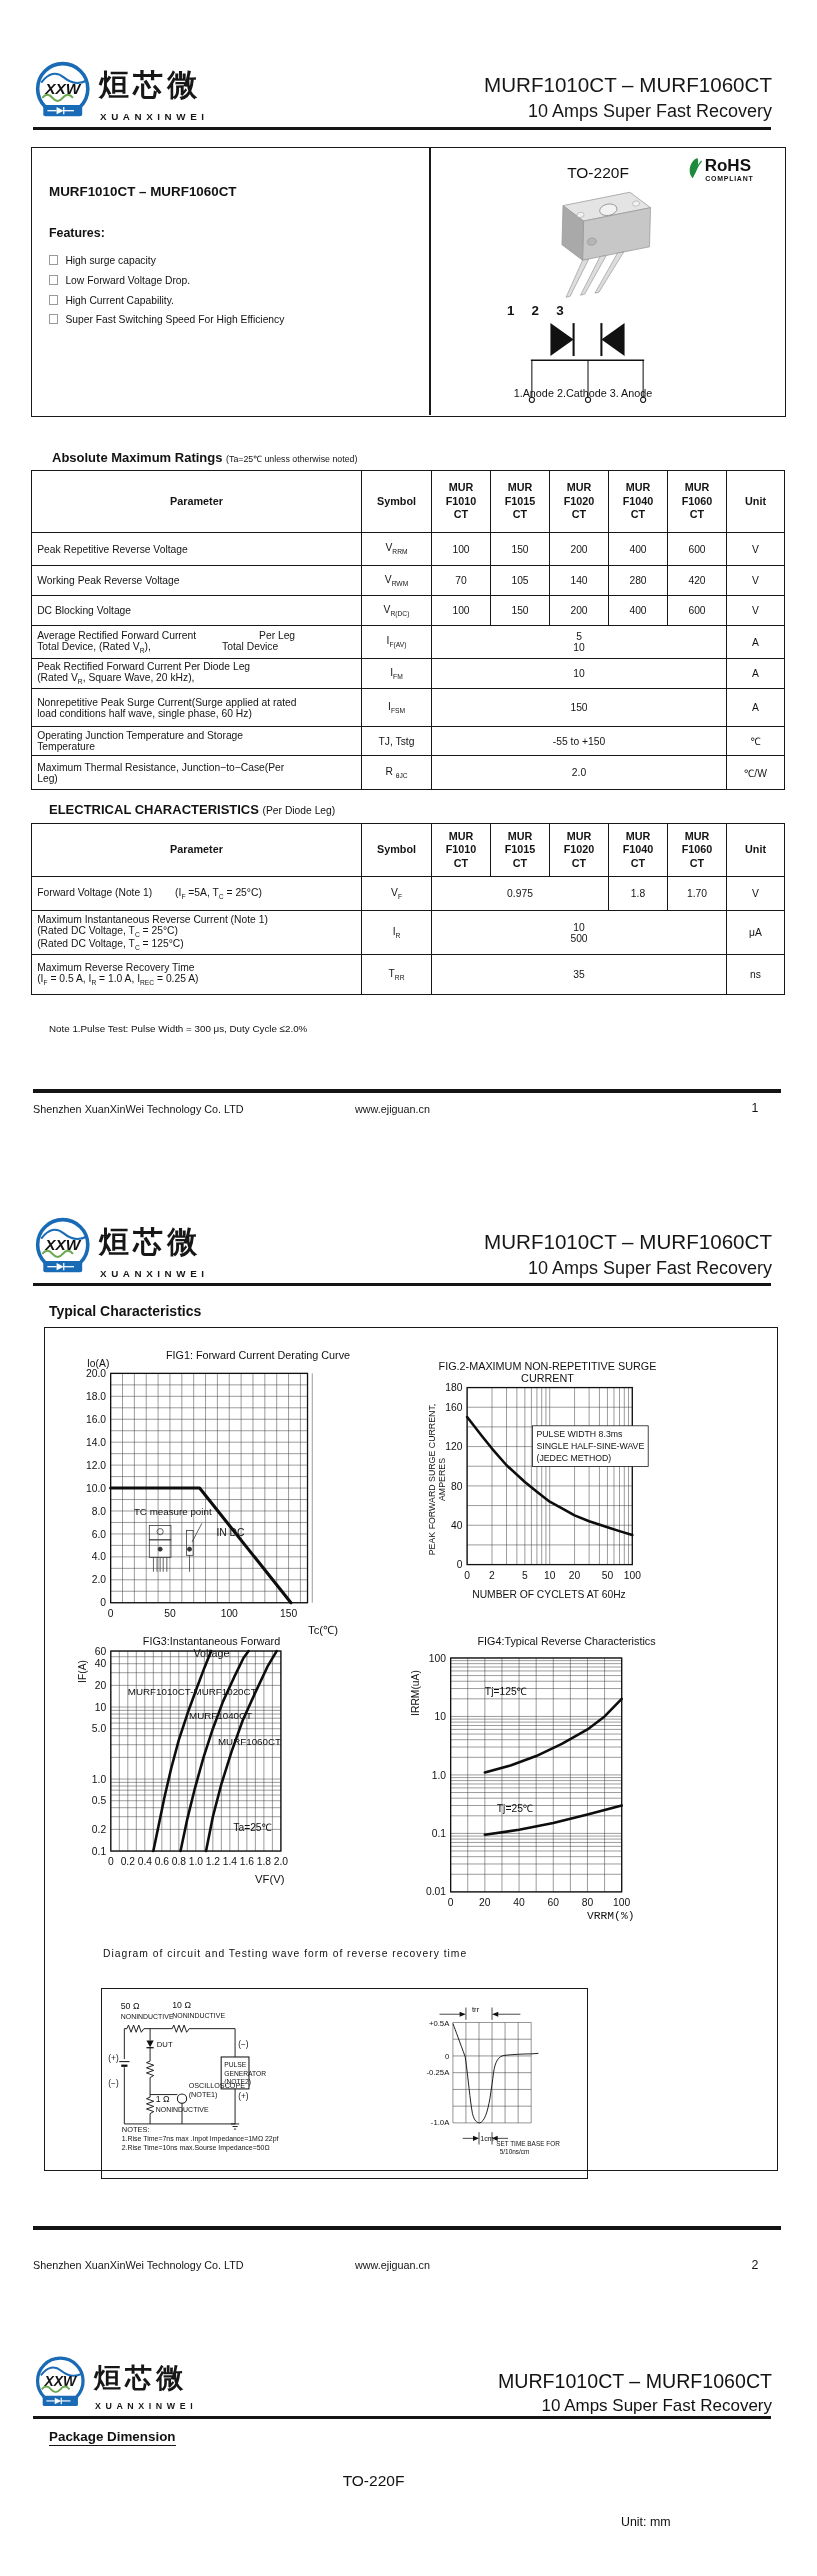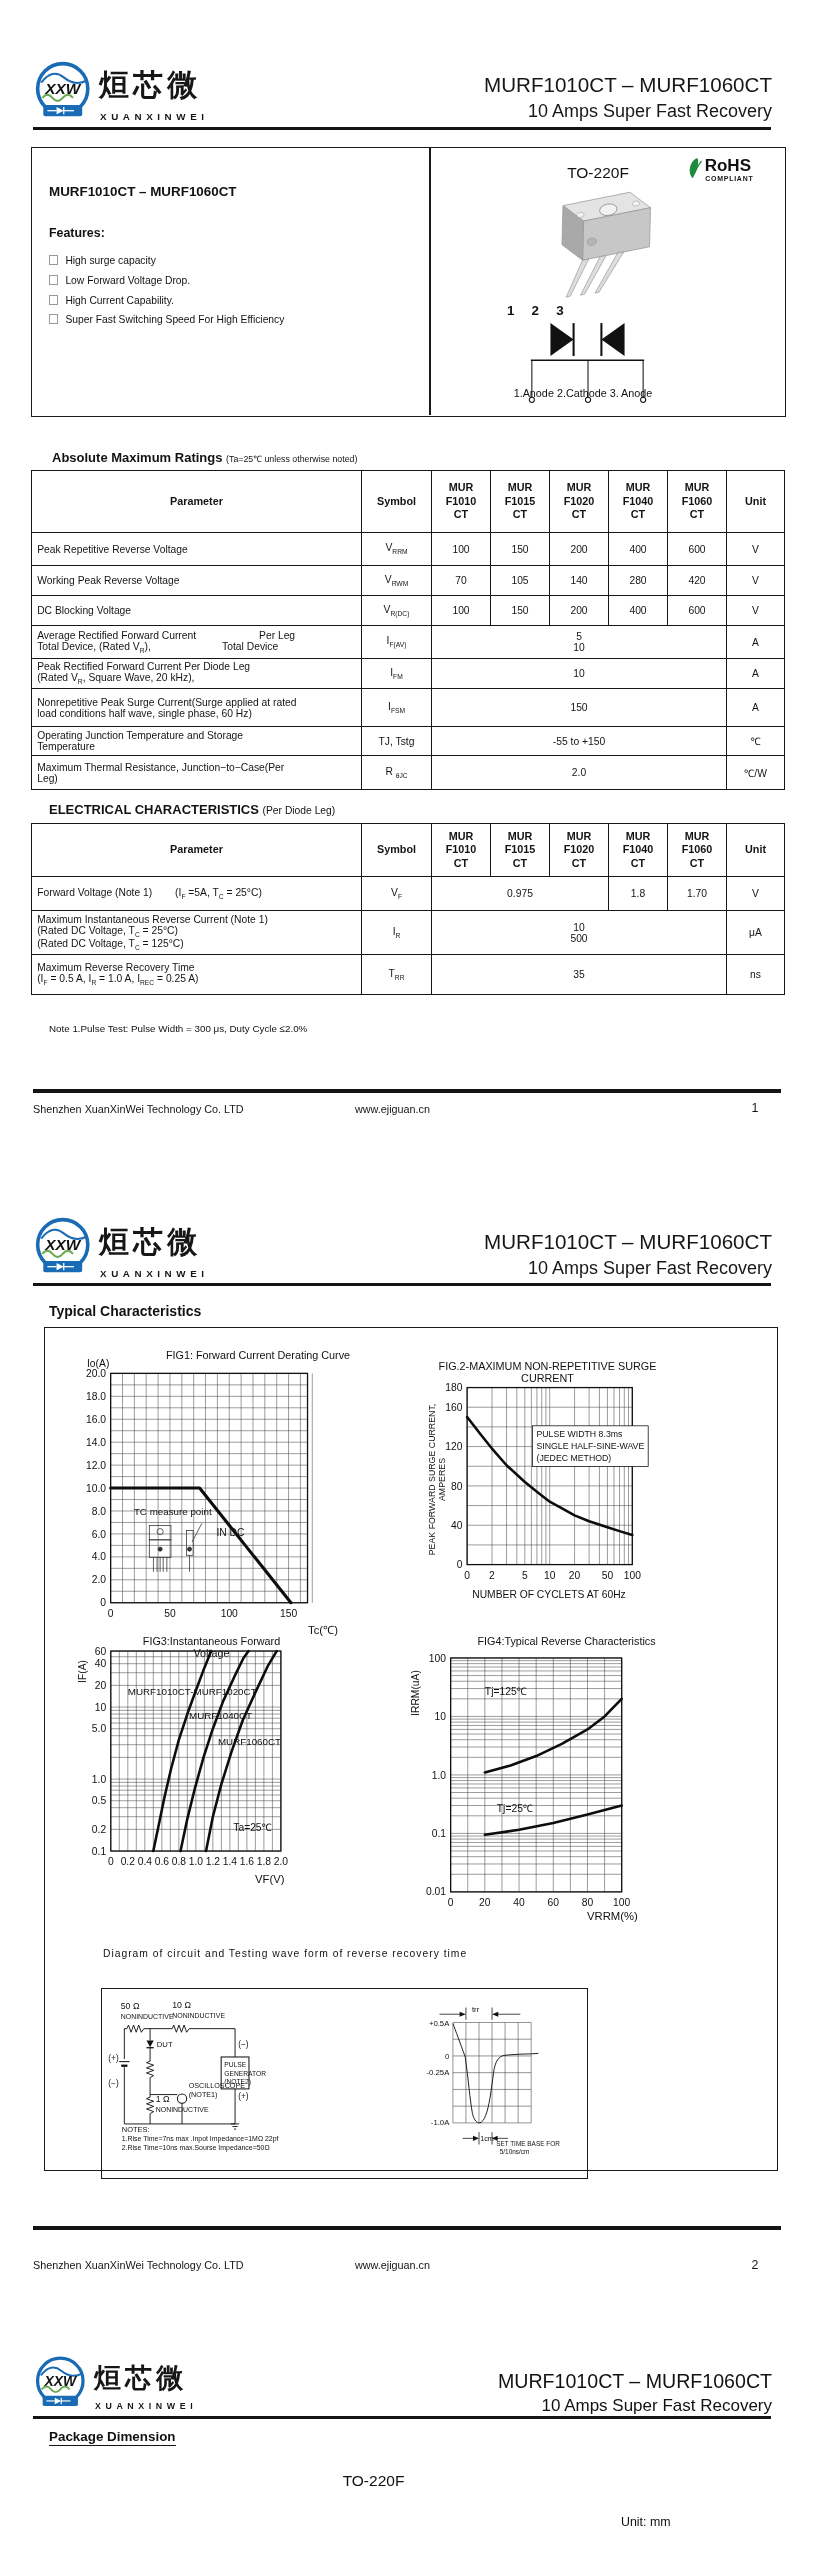--- a/index.html
+++ b/index.html
@@ -702,21 +702,21 @@
         <text x="66" y="168.5" text-anchor="end" font-size="20">10</text>
         <text x="66" y="282" text-anchor="end" font-size="20">1.0</text>
         <text x="66" y="395.5" text-anchor="end" font-size="20">0.1</text>
         <text x="66" y="509" text-anchor="end" font-size="20">0.01</text>
         <polyline points="141.4,270.3 191.2,256.7 241.0,238.4 290.8,214.7 340.6,186.7 373.8,161.5 407.0,127.3" fill="none" stroke="#0d0d0d" stroke-width="5" stroke-linejoin="round" stroke-linecap="round"></polyline>
         <polyline points="141.4,391.0 207.8,381.6 274.2,368.5 340.6,351.9 407.0,334.3" fill="none" stroke="#0d0d0d" stroke-width="5" stroke-linejoin="round" stroke-linecap="round"></polyline>
         <text x="141.4" y="120.64" font-size="20" text-anchor="start">Tj=125℃</text>
         <text x="164.64" y="347.64" font-size="20" text-anchor="start">Tj=25℃</text>
       </g>
     </svg>
-  <div class="abs" style="left:587px;top:1910px;font-size:11.3px;">VRRM(%)</div>
+  <div class="abs" style="left:587px;top:1910px;font-size:11.3px;font-family:Liberation Mono, monospace;">VRRM(%)</div>
 
   <div class="abs" style="left:103px;top:1948px;font-size:10.3px;letter-spacing:1px;">Diagram of circuit and Testing wave form of reverse recovery time</div>
   <svg class="abs" style="left:101px;top:1988px;border:1px solid #1a1a1a;" width="485" height="189" viewBox="0 0 941 367">
     <g stroke="#111" stroke-width="1.8" fill="none">
       <path d="M43,77 H48 M81,77 H136 M169,77 H258"></path>
       <path d="M48,77 l3,-7 5,14 5,-14 5,14 5,-14 5,14 5,-7"></path>
       <path d="M136,77 l3,-7 5,14 5,-14 5,14 5,-14 5,14 5,-7"></path>
       <path d="M43,77 V136"></path>
       <line x1="33" y1="141" x2="53" y2="141" stroke-width="2"></line>
       <line x1="37" y1="149" x2="49" y2="149" stroke-width="4.5"></line>

